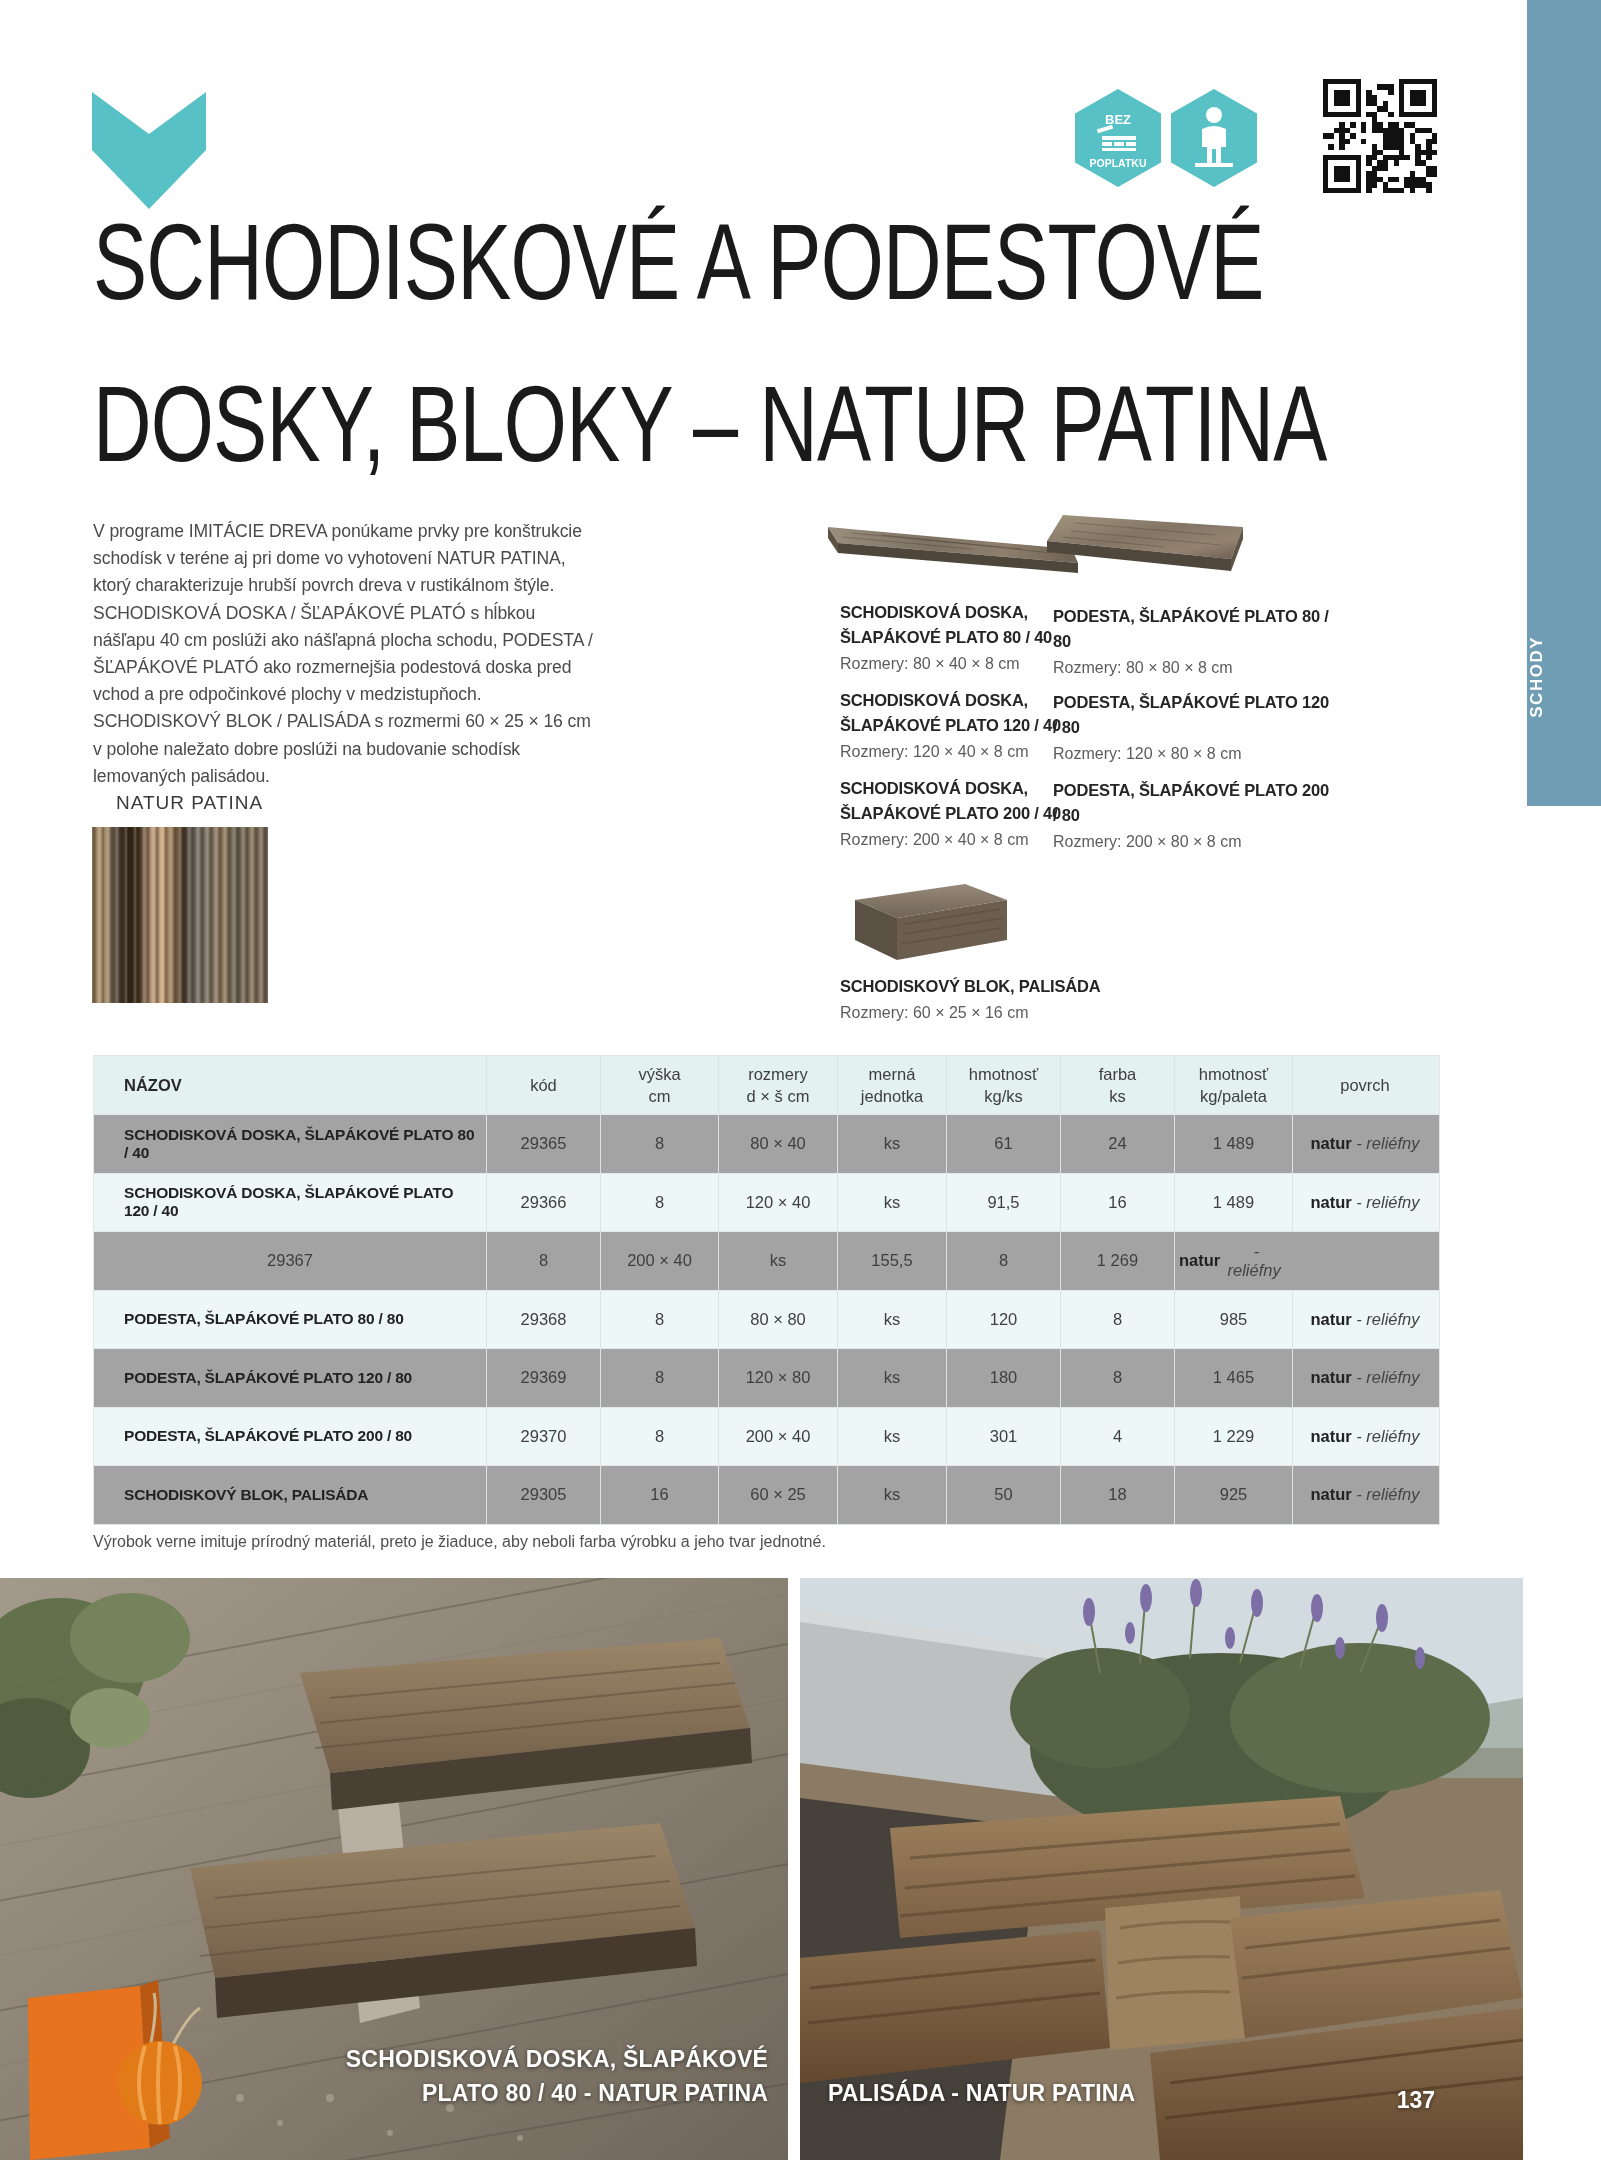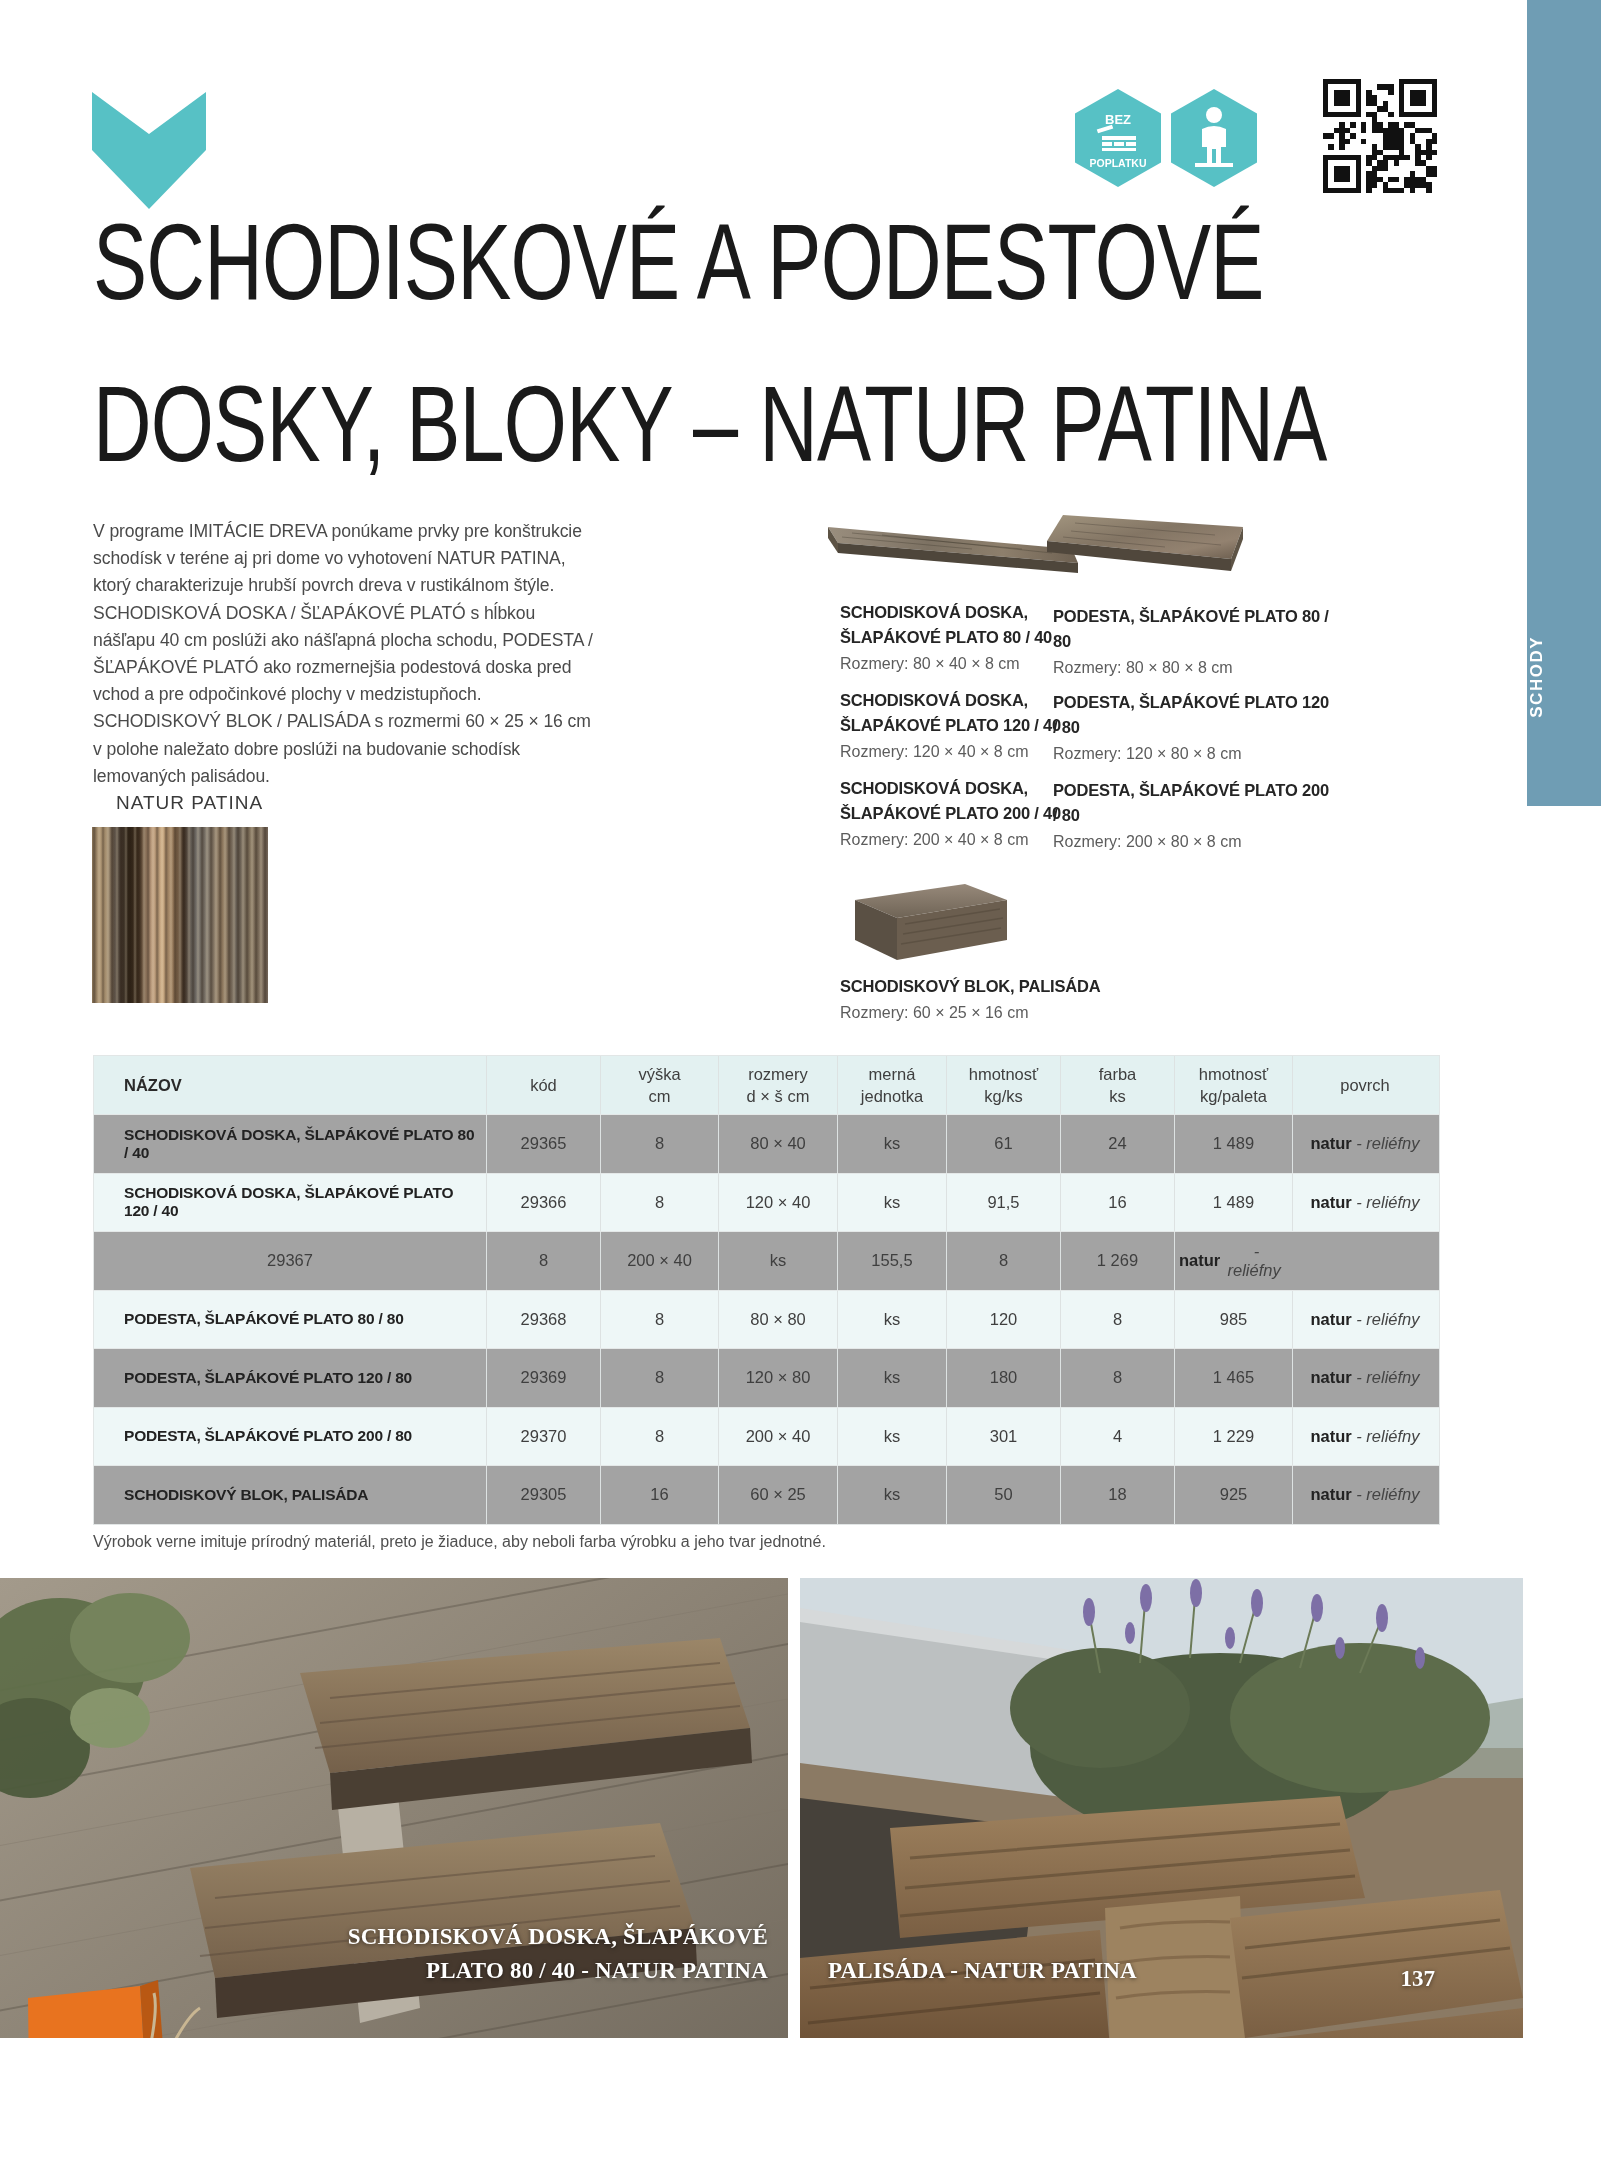--- a/index.html
+++ b/index.html
@@ -48,21 +48,21 @@
      font-size:16.5px;color:#3f3f3f;padding:6px 4px;box-sizing:border-box;}
   .th{white-space:pre-line;line-height:22px;}
   .th+.th,.td+.td{border-left:1px solid #dde2e2;}
   .th.c0,.td.c0{justify-content:flex-start;text-align:left;padding-left:30px;}
   .th.c0{font-weight:700;color:#2a2a2a;}
   .td.c0{font-weight:700;font-size:15.5px;color:#222;letter-spacing:-0.2px;}
   .td.c8 b{font-weight:700;color:#222;}
   .td.c8 i{font-style:italic;color:#444;font-weight:400;}
   .note{position:absolute;left:93px;top:1533px;font-size:16px;color:#4f4f4f;}
   
-  .photo{position:absolute;top:1578px;height:460px;overflow:hidden;font-family:Liberation Serif, serif;}
+  .photo{position:absolute;top:1578px;height:582px;overflow:hidden;}
   .photo.left{left:0;width:788px;}
   .photo.right{left:800px;width:723px;}
   .caption{position:absolute;color:#fff;font-weight:700;font-size:23px;line-height:34px;
      letter-spacing:0.2px;text-shadow:0 1px 4px rgba(0,0,0,.55);}
   .caption.capL{right:20px;bottom:50px;text-align:right;}
   .caption.capR{left:28px;bottom:50px;text-align:left;}
   .pagenum{position:absolute;right:88px;bottom:46px;color:#fff;font-weight:700;font-size:23px;
      text-shadow:0 1px 4px rgba(0,0,0,.55);}
 </style>
 </head>

